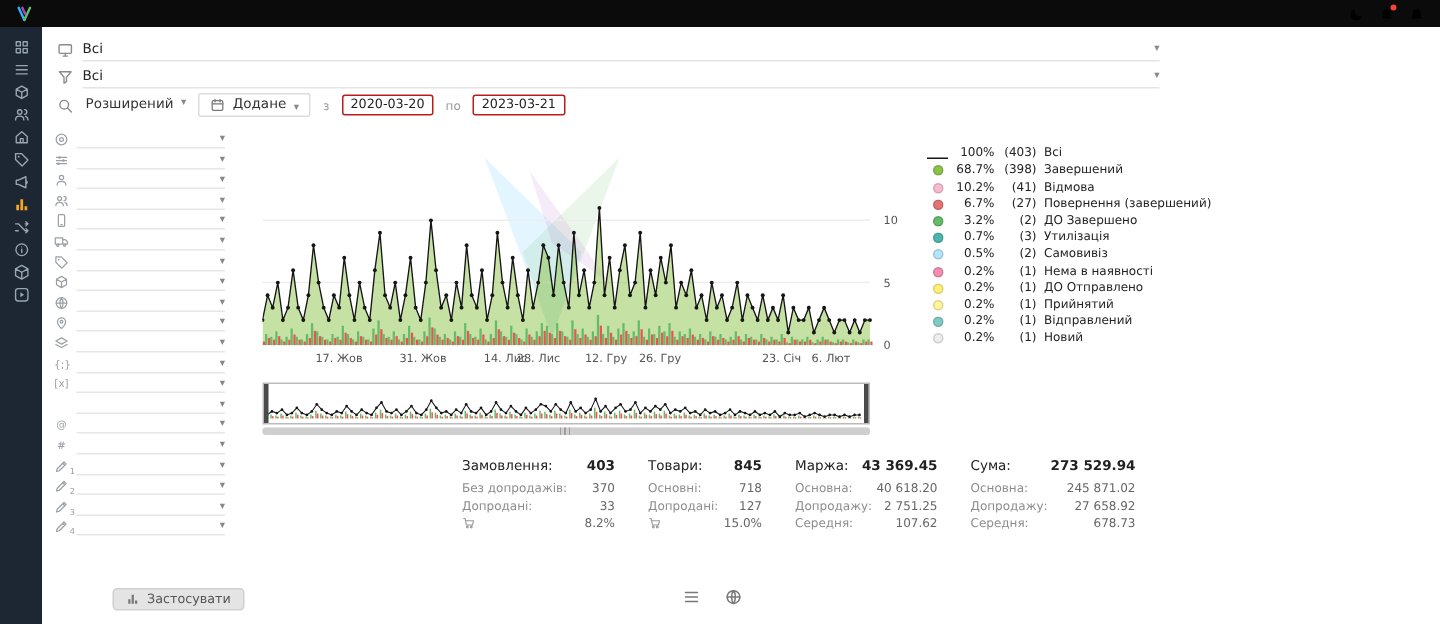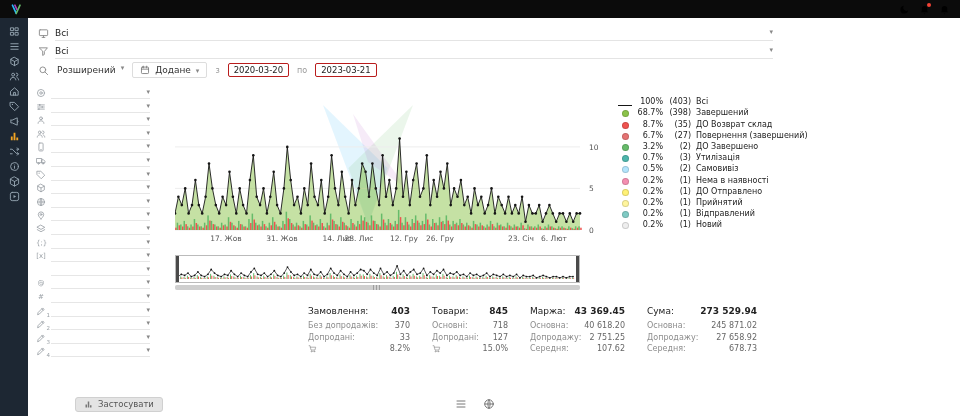--- a/index.html
+++ b/index.html
@@ -68,21 +68,21 @@
   .s-col:nth-child(1){width:102px}
   .s-col:nth-child(2){width:76px}
   .s-col:nth-child(3){width:95px}
   .s-col:nth-child(4){width:110px}
   .s-title{display:flex;justify-content:space-between;font-size:9px;color:#222;margin-bottom:4px}
   .s-title .v{font-weight:bold}
   .s-row{display:flex;justify-content:space-between;align-items:center;font-size:8px;color:#8d8d8d;height:11.5px}
   .s-row .v{color:#666}
   .s-cart{width:9px;height:9px;color:#999}
   
-  .footer{height:24px;display:flex;align-items:center;position:relative}
+  .footer{height:24px;display:flex;position:relative}
   .apply-btn{margin-left:47px;display:flex;align-items:center;gap:5px;background:#e4e4e4;border:1px solid #d0d0d0;border-radius:3px;height:15px;padding:0 8px;color:#555;font-size:8.5px;font-family:inherit;cursor:pointer}
   .apply-btn .ic{width:9px;height:9px;color:#777}
   .f-center{position:absolute;left:427px;display:flex;gap:16px;color:#777}
   .f-center .ic{width:12px;height:12px;cursor:pointer}
 </style>
 </head>
 <body>
 
 <div class="header">
   <span class="logo">
@@ -828,25 +828,25 @@
               <div class="lg-row">
                 <span class="lg-sw">
                   <span class="lg-dot" style="background:#8bc34a"></span>
                 </span>
                 <span class="lg-pct">68.7%</span>
                 <span class="lg-cnt">(398)</span>
                 <span class="lg-lbl">Завершений</span>
               </div>
               <div class="lg-row">
                 <span class="lg-sw">
-                  <span class="lg-dot" style="background:#ef5350"></span>
+                  <span class="lg-dot" style="background:#f8bbd0"></span>
                 </span>
-                <span class="lg-pct">8.7%</span>
-                <span class="lg-cnt">(35)</span>
-                <span class="lg-lbl">ДО Возврат склад</span>
+                <span class="lg-pct">10.2%</span>
+                <span class="lg-cnt">(41)</span>
+                <span class="lg-lbl">Відмова</span>
               </div>
               <div class="lg-row">
                 <span class="lg-sw">
                   <span class="lg-dot" style="background:#e57373"></span>
                 </span>
                 <span class="lg-pct">6.7%</span>
                 <span class="lg-cnt">(27)</span>
                 <span class="lg-lbl">Повернення (завершений)</span>
               </div>
               <div class="lg-row">

